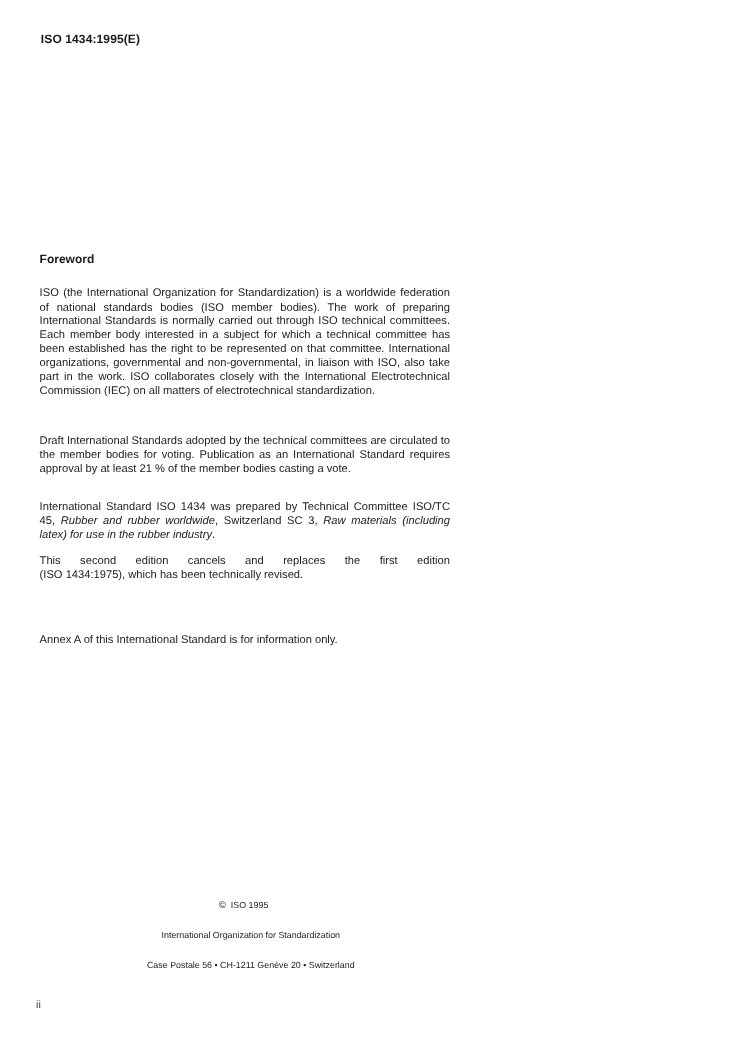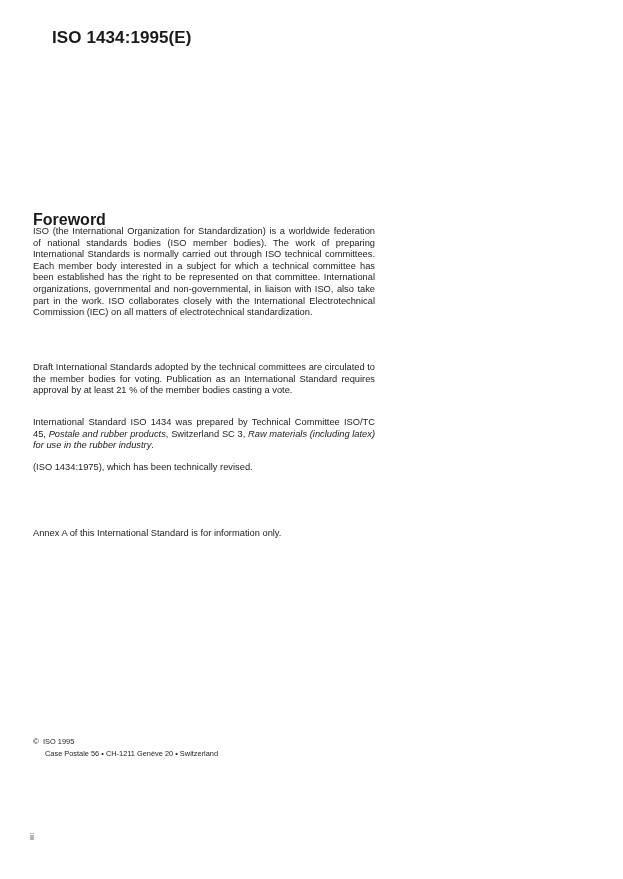--- a/index.html
+++ b/index.html
@@ -1,67 +1,68 @@
 <!DOCTYPE html>
 <html><head>
   <meta charset="utf-8">
   <style>
     html, body { margin: 0; padding: 0; background: #ffffff; }
     body {
       width: 623px; height: 879px; position: relative; overflow: hidden;
       font-family: "Liberation Sans", sans-serif; color: #1a1a1a;
     }
     .doc-id {
-      position: absolute; left: 52px; top: 28px;
-      font-size: 17px; font-weight: bold; letter-spacing: 0.1px; text-align: center;
+      position: absolute; left: 34px; top: 28px;
+      font-size: 10px; font-weight: bold; letter-spacing: 0.1px; text-align: center;
     }
     .heading {
       position: absolute; left: 33px; top: 211px;
-      font-size: 16px; font-weight: bold; margin: 0;
+      font-size: 10px; font-weight: bold; margin: 0;
     }
     .body-text {
       position: absolute; left: 33px; width: 342px;
       font-size: 9.3px; line-height: 11.6px; text-align: justify;
       margin: 0; color: #222;
     }
-    .p1 { top: 226px; }
+    .p1 { top: 239px; }
     .p2 { top: 362px; }
     .p3 { top: 417px; }
     .p4 { top: 462px; text-align-last: justify; }
     .p4 span.last { display: block; text-align: left; text-align-last: left; }
     .p5 { top: 528px; text-align: left; }
     .copyright {
       position: absolute; left: 30px; top: 734px; width: 346px;
       font-size: 7.4px; line-height: 9px; color: #222;
     }
     .copyright .sym { font-size: 8px; }
-    .copyright p { margin: 3px; }
+    .copyright p { margin: 16px; text-align: center; }
     .copyright .indent { padding-left: 12px; margin-top: 3px; }
     .copyright .printed { margin-top: 3px; }
     .page-num {
       position: absolute; left: 30px; top: 832px;
       font-size: 9px; color: #444;
     }
     em { font-style: italic; }
   </style>
 </head>
 <body>
 
 <div class="doc-id">ISO 1434:1995(E)</div>
 
 <h1 class="heading">Foreword</h1>
 
 <p class="body-text p1">ISO (the International Organization for Standardization) is a worldwide federation of national standards bodies (ISO member bodies). The work of preparing International Standards is normally carried out through ISO technical committees. Each member body interested in a subject for which a technical committee has been established has the right to be represented on that committee. International organizations, governmental and non-governmental, in liaison with ISO, also take part in the work. ISO collaborates closely with the International Electrotechnical Commission (IEC) on all matters of electrotechnical standardization.</p>
 
 <p class="body-text p2">Draft International Standards adopted by the technical committees are circulated to the member bodies for voting. Publication as an International Standard requires approval by at least 21 % of the member bodies casting a vote.</p>
 
-<p class="body-text p3"><span>International Standard ISO 1434 was prepared by Technical Committee ISO/TC 45, </span><em>Postale and rubber products</em><span>, Switzerland SC 3, </span><em>Raw materials (including latex) for use in the rubber industry</em><span>.</span></p>
+<p class="body-text p3"><span>International Standard ISO 1434 was prepared by Technical Committee ISO/TC 45, </span><em>Rubber and rubber worldwide</em><span>, Switzerland SC 3, </span><em>Raw materials (including latex) for use in the rubber industry</em><span>.</span></p>
 
-<p class="body-text p4"><span class="last">(ISO 1434:1975), which has been technically revised.</span></p>
+<p class="body-text p4"><span>This second edition cancels and replaces the first edition</span><span class="last">(ISO 1434:1975), which has been technically revised.</span></p>
 
 <p class="body-text p5">Annex A of this International Standard is for information only.</p>
 
 <div class="copyright">
   <p><span class="sym">©</span>&nbsp; <span>ISO 1995</span></p>
+  <p class="indent">International Organization for Standardization</p>
   <p class="indent" style="margin-top:0">Case Postale 56 • CH-1211 Genève 20 • Switzerland</p>
 </div>
 
 <div class="page-num">ii</div>
 
 </body></html>

